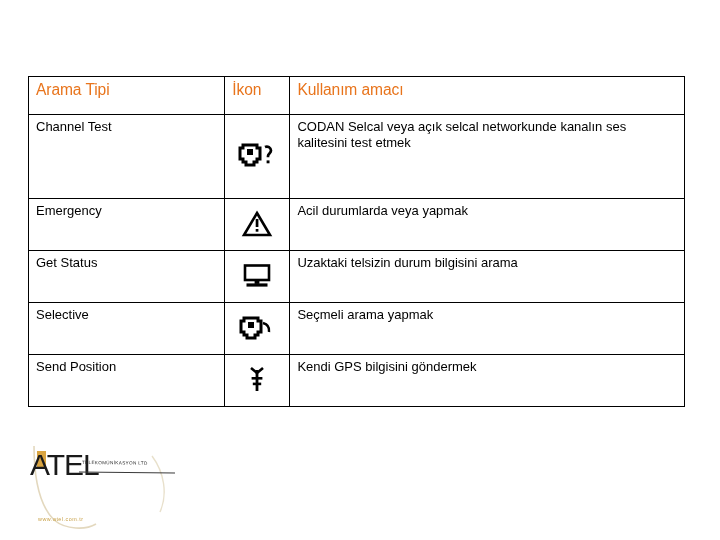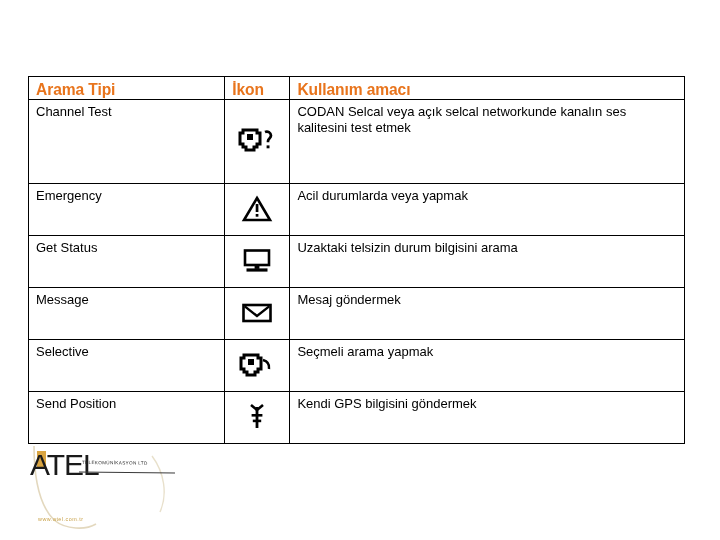--- a/index.html
+++ b/index.html
@@ -48,24 +48,24 @@
   }
 
   
   .col-type  { width: 196px; }
   .col-icon  { width: 65px; }
   .col-usage { width: 394px; }
 
   
   #table-header th {
     color: #E8741C;
-    font-weight: bold;
+    font-weight: normal;
     font-size: 15.6px;
     padding-top: 3px;
-    padding-bottom: 0;
+    padding-bottom: 15px;
     letter-spacing: -0.1px;
     margin-top: 9px;
   }
 
   .cell-type {
     white-space: nowrap;
   }
   .cell-icon {
     text-align: center;
     vertical-align: middle;
@@ -215,32 +215,20 @@
             <svg width="34" height="26" viewBox="0 0 34 26" aria-hidden="true">
               <rect x="5" y="2.5" width="24" height="14.5" fill="none" stroke="#000" stroke-width="2.6"></rect>
               <rect x="14.6" y="17.5" width="4.8" height="3.4" fill="#000"></rect>
               <rect x="6.5" y="20.4" width="21" height="3.2" fill="#000"></rect>
             </svg>
           </div>
         </td>
         <td class="cell-usage">Uzaktaki telsizin durum bilgisini arama</td>
       </tr>
 
-      <tr class="row-h-mid">
-        <td class="cell-type">Message</td>
-        <td class="cell-icon">
-          <div class="icon-wrap">
-            <svg width="34" height="24" viewBox="0 0 34 24" aria-hidden="true">
-              <rect x="3.5" y="4" width="27" height="16" fill="none" stroke="#000" stroke-width="2.6"></rect>
-              <path d="M4.8 5.4 L17 15 L29.2 5.4" fill="none" stroke="#000" stroke-width="2.4"></path>
-            </svg>
-          </div>
-        </td>
-        <td class="cell-usage">Mesaj göndermek</td>
-      </tr>
 
 
       <tr class="row-h-mid">
         <td class="cell-type">Selective</td>
         <td class="cell-icon">
           <div class="icon-wrap">
             <svg width="36" height="26" viewBox="0 0 36 26" aria-hidden="true">
               <path d="M5 3 h14 v3 h3 v11 h-3 v3 h-3 v3 h-8 v-3 h-3 v-3 h-3 v-11 h3 z" fill="none" stroke="#000" stroke-width="3"></path>
               <rect x="9" y="7" width="6" height="6" fill="#000"></rect>
               <path d="M24 8 q7 2 6 9" fill="none" stroke="#000" stroke-width="2.5"></path>

